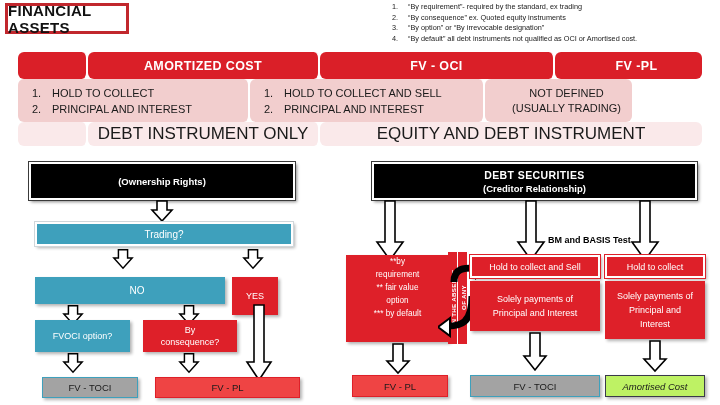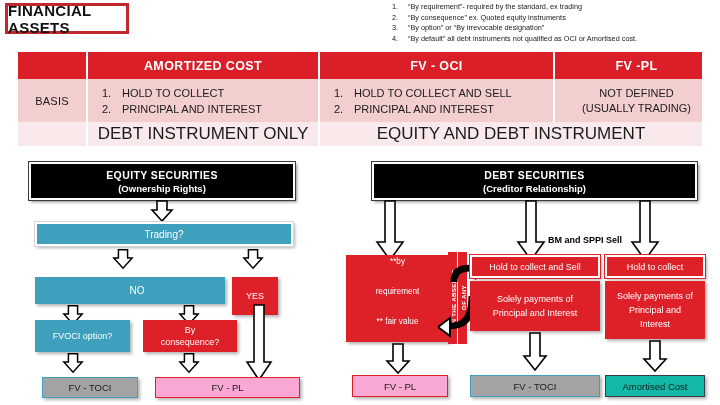--- a/index.html
+++ b/index.html
@@ -16,21 +16,21 @@
   
   #bullets{left:392px;top:2px;width:326px;}
   #bullets .bl{display:flex;font-size:7.3px;color:#1a1a1a;line-height:10.6px;}
   #bullets .bn{width:16px;flex:0 0 16px;text-align:left;}
   #bullets .bt{flex:1;}
 
   
   #table{left:18px;top:52px;width:684px;height:94px;}
   .trow{display:flex;width:100%;}
   .tcell{box-sizing:border-box;display:flex;align-items:center;justify-content:center;
-         border-right:2px solid #ffffff;}
+         border-right:2px solid #ffffff;border-radius:6px;}
   .c-basis{width:70px;flex:0 0 70px;}
   .c-am{width:232px;flex:0 0 232px;}
   .c-oci{width:235px;flex:0 0 235px;}
   .c-pl{width:147px;flex:0 0 147px;border-right:none;padding-left:16px;}
   .hdr{height:27px;background:#DA1F28;color:#fff;font-weight:bold;font-size:12.5px;letter-spacing:.4px;}
   .hdr.blank{background:#DA1F28;}
   .body-r{height:43px;background:#F2CECE;color:#1a1a1a;font-size:11px;}
   .body-r.basis{font-size:11px;letter-spacing:.2px;}
   .foot-r{height:24px;background:#FAE9EA;color:#1a1a1a;font-size:17px;}
   .numlist{display:block;text-align:left;padding-left:14px;width:100%;}
@@ -44,22 +44,22 @@
              box-shadow:2px 2px 3px rgba(0,0,0,.45);}
   .black-hdr .l1{font-size:10.5px;font-weight:bold;letter-spacing:.4px;line-height:14px;}
   .black-hdr .l2{font-size:9.5px;font-weight:bold;line-height:13px;}
   .teal{background:#3EA0BC;border:2px solid #fff;outline:1px solid #cfd6da;color:#fff;
         box-shadow:2px 2px 3px rgba(0,0,0,.30);}
   .teal-plain{background:#3EA0BC;color:#fff;box-shadow:2px 2px 3px rgba(0,0,0,.30);}
   .red{background:#DE2029;color:#fff;box-shadow:2px 2px 3px rgba(0,0,0,.30);}
   .red-out{background:#DE2029;border:2px solid #fff;outline:1.5px solid #DE2029;color:#fff;
            box-shadow:2px 2px 3px rgba(0,0,0,.30);}
   .res-blue{background:#a3a3a3;border:1.5px solid #3EA0BC;color:#1a1a1a;box-shadow:2px 2px 3px rgba(0,0,0,.30);}
-  .res-pink{background:#f9a8d4;border:1.5px solid #DE2029;color:#1a1a1a;box-shadow:2px 2px 3px rgba(0,0,0,.30);}
-  .res-gray{background:#14b8a6;border:1.5px solid #3a3a4a;color:#1a1a1a;box-shadow:2px 2px 3px rgba(0,0,0,.30);}
+  .res-pink{background:#ef4444;border:1.5px solid #DE2029;color:#1a1a1a;box-shadow:2px 2px 3px rgba(0,0,0,.30);}
+  .res-gray{background:#bef264;border:1.5px solid #3a3a4a;color:#1a1a1a;box-shadow:2px 2px 3px rgba(0,0,0,.30);font-style:italic;}
 
   .arrow{pointer-events:none;}
   .lbl-bm{font-size:9px;font-weight:bold;color:#000;}
   .rot{transform-origin:center center;color:#fff;font-weight:bold;font-size:6.2px;letter-spacing:.3px;
        white-space:nowrap;}
   .rotwrap{background:#DE2029;}
 </style>
 </head>
 <body>
 
@@ -89,21 +89,20 @@
 <div class="abs" id="table">
 
   <div class="trow">
     <div class="tcell hdr blank c-basis"></div>
     <div class="tcell hdr c-am">AMORTIZED COST</div>
     <div class="tcell hdr c-oci">FV - OCI</div>
     <div class="tcell hdr c-pl">FV -PL</div>
   </div>
 
   <div class="trow">
-    <div class="tcell body-r basis c-basis">BASIS</div>
     <div class="tcell body-r c-am">
       <div class="numlist">
         <div class="li">
           <span class="n">1.</span>
           <span>HOLD TO COLLECT</span>
         </div>
         <div class="li">
           <span class="n">2.</span>
           <span>PRINCIPAL AND INTEREST</span>
         </div>
@@ -130,21 +129,20 @@
   </div>
 
   <div class="trow">
     <div class="tcell foot-r c-basis"></div>
     <div class="tcell foot-r c-am">DEBT INSTRUMENT ONLY</div>
     <div class="tcell foot-r" style="width:382px;flex:0 0 382px;border-right:none;">EQUITY AND DEBT INSTRUMENT</div>
   </div>
 </div>
 
 <div class="abs fbox black-hdr" style="left:29px;top:162px;width:266px;height:38px;flex-direction:column;">
-  <span class="l1">EQUITY SECURITIES</span>
   <span class="l2">(Ownership Rights)</span>
 </div>
 
 <svg class="abs arrow" style="left:150px;top:200px;width:24px;height:22px;" viewBox="0 0 24 22">
   <polygon points="7,1 17,1 17,10 22,10 12,21 2,10 7,10" fill="#fff" stroke="#000" stroke-width="1.6"></polygon>
 </svg>
 
 <div class="abs fbox teal" style="left:35px;top:222px;width:258px;height:24px;">
   <span style="font-size:10px;text-align:right;">Trading?</span>
 </div>
@@ -204,23 +202,23 @@
 <svg class="abs arrow" style="left:375px;top:200px;width:30px;height:62px;" viewBox="0 0 30 62" preserveAspectRatio="none">
   <polygon points="10,1 20,1 20,42 28,42 15,60 2,42 10,42" fill="#fff" stroke="#000" stroke-width="1.6"></polygon>
 </svg>
 <svg class="abs arrow" style="left:516px;top:200px;width:30px;height:62px;" viewBox="0 0 30 62" preserveAspectRatio="none">
   <polygon points="10,1 20,1 20,42 28,42 15,60 2,42 10,42" fill="#fff" stroke="#000" stroke-width="1.6"></polygon>
 </svg>
 <svg class="abs arrow" style="left:630px;top:200px;width:30px;height:62px;" viewBox="0 0 30 62" preserveAspectRatio="none">
   <polygon points="10,1 20,1 20,42 28,42 15,60 2,42 10,42" fill="#fff" stroke="#000" stroke-width="1.6"></polygon>
 </svg>
 
-<div class="abs lbl-bm" style="left:548px;top:235px;">BM and SPPI Sell</div>
-
-<div class="abs fbox red" style="left:346px;top:255px;width:103px;height:87px;flex-direction:column;justify-content:flex-start;gap:17px;">
+<div class="abs lbl-bm" style="left:548px;top:235px;">BM and BASIS Test</div>
+
+<div class="abs fbox red" style="left:346px;top:255px;width:103px;height:87px;flex-direction:column;justify-content:flex-start;">
   <span style="font-size:8.2px;line-height:13px;">**by</span>
   <span style="font-size:8.2px;line-height:13px;">requirement</span>
   <span style="font-size:8.2px;line-height:13px;">** fair value</span>
   <span style="font-size:8.2px;line-height:13px;">option</span>
   <span style="font-size:8.2px;line-height:13px;">*** by default</span>
 </div>
 
 <div class="abs rotwrap" style="left:448px;top:252px;width:9px;height:92px;"></div>
 <div class="abs rotwrap" style="left:458px;top:252px;width:9px;height:92px;"></div>
 <div class="abs" style="left:405px;top:294px;width:96px;height:10px;">

